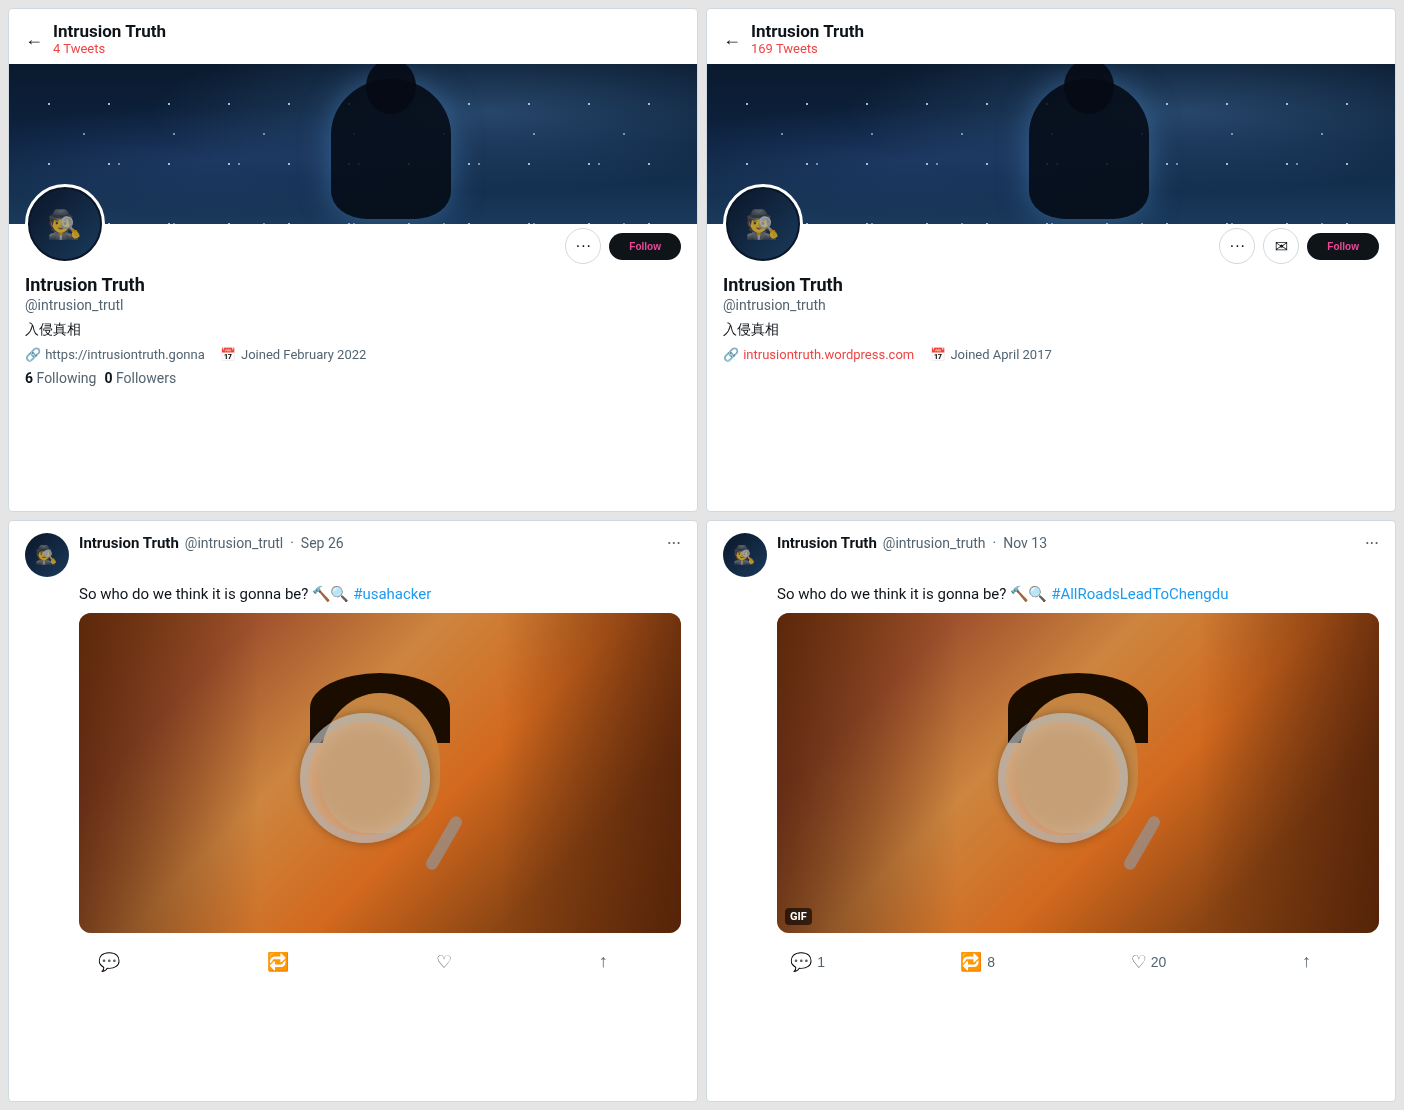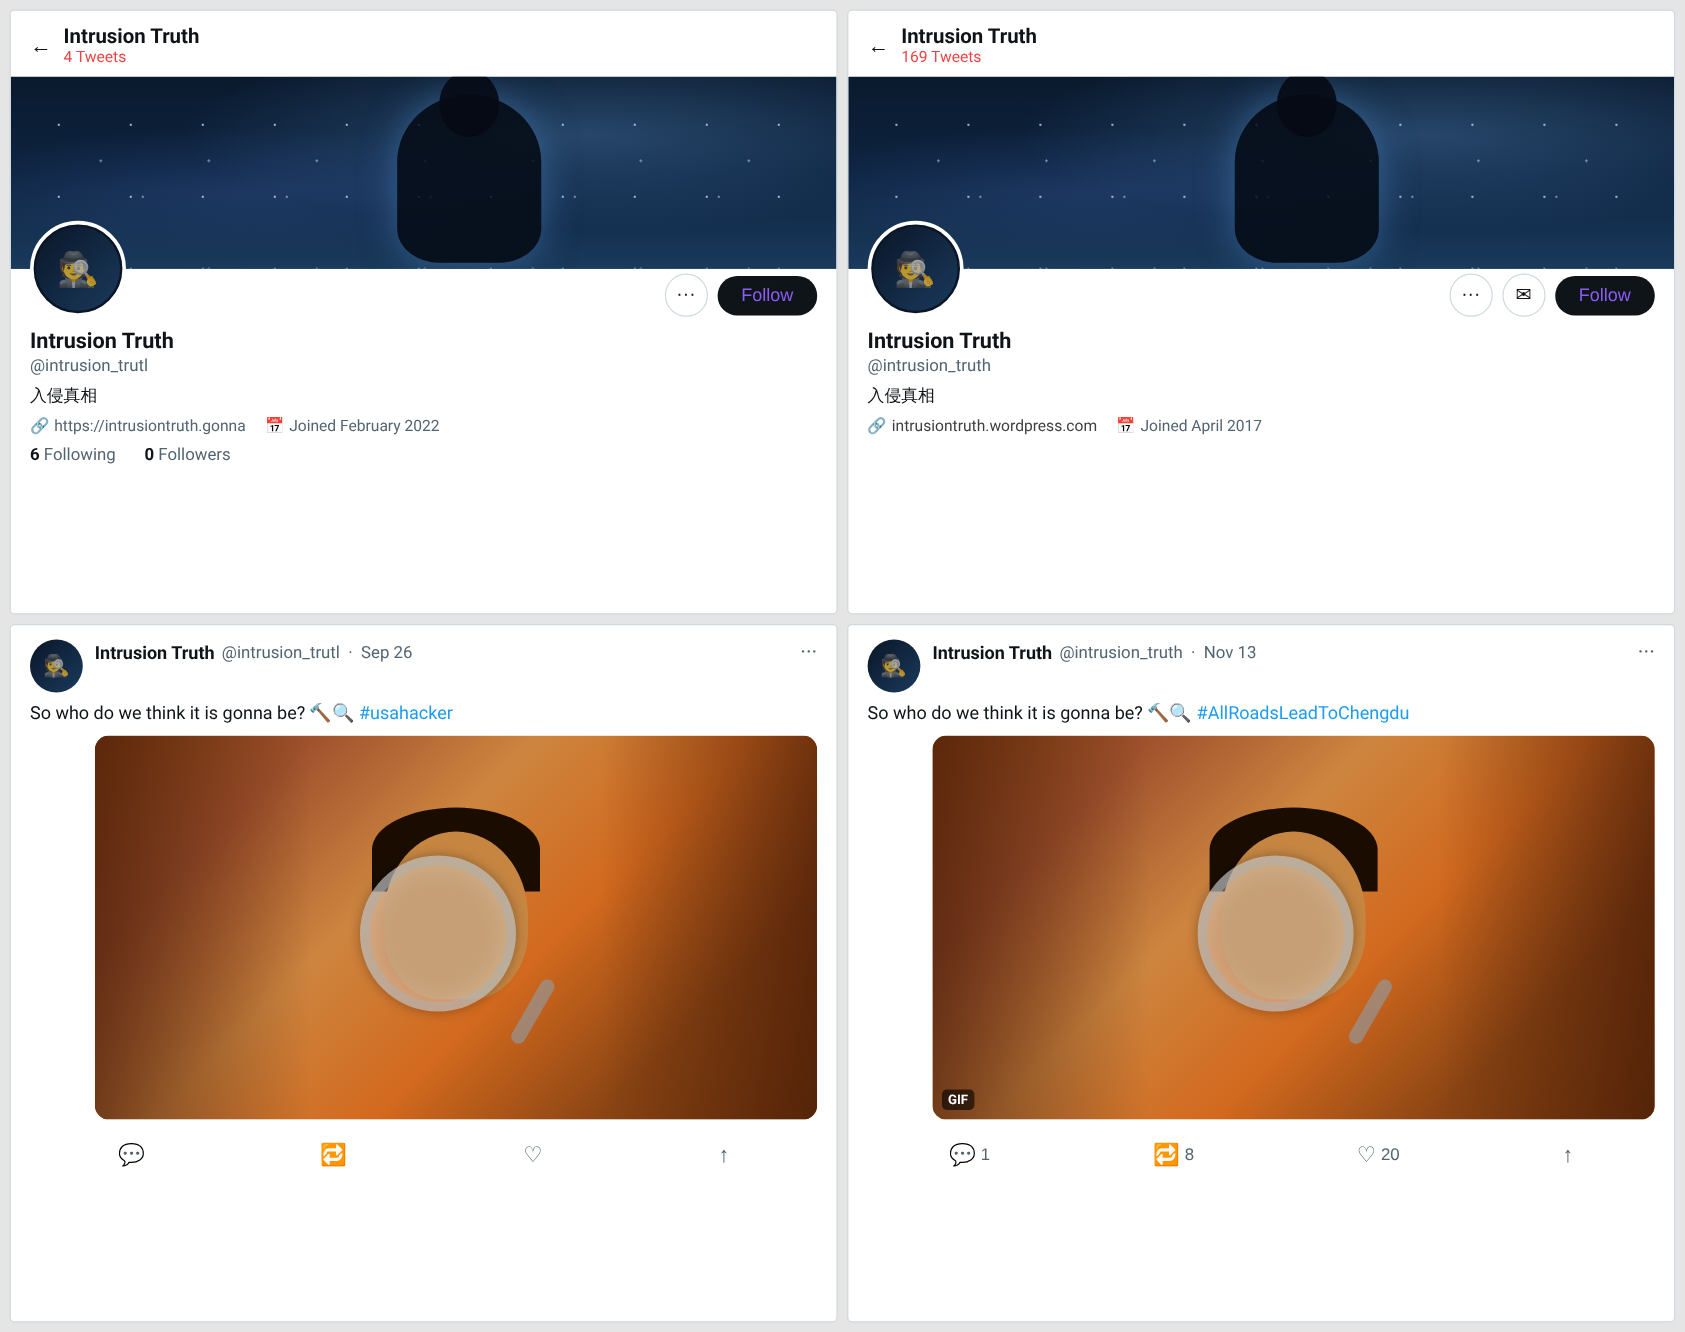--- a/index.html
+++ b/index.html
@@ -167,26 +167,26 @@
       background: #fff;
       cursor: pointer;
       display: flex;
       align-items: center;
       justify-content: center;
       font-size: 16px;
       color: #0f1419;
     }
     .btn-follow {
       background: #0f1419;
-      color: #8b5cf6;
+      color: #ec4899;
       border: none;
       border-radius: 20px;
       padding: 8px 20px;
-      font-size: 15px;
-      font-weight: 400;
+      font-size: 10px;
+      font-weight: 700;
       cursor: pointer;
     }
     .profile-name {
       font-size: 18px;
       font-weight: 700;
       color: #0f1419;
       margin-bottom: 2px;
     }
     .profile-handle {
       font-size: 14px;
@@ -205,26 +205,26 @@
       margin-bottom: 8px;
     }
     .meta-item {
       display: flex;
       align-items: center;
       gap: 4px;
       font-size: 13px;
       color: #536471;
     }
     .meta-item a {
-      color: #404040;
+      color: #ef4444;
       text-decoration: none;
     }
     .profile-stats {
       display: flex;
-      gap: 24px;
+      gap: 8px;
       font-size: 14px;
     }
     .stat-item .stat-num {
       font-weight: 700;
       color: #0f1419;
     }
     .stat-item .stat-label {
       color: #536471;
     }
 
@@ -277,20 +277,21 @@
     .tweet-more {
       margin-left: auto;
       color: #536471;
       font-size: 18px;
       cursor: pointer;
     }
     .tweet-content {
       font-size: 15px;
       color: #0f1419;
       margin-bottom: 10px;
+      margin-left: 54px;
     }
     .tweet-content .hashtag {
       color: #1d9bf0;
     }
     .tweet-image {
       margin-left: 54px;
       border-radius: 12px;
       overflow: hidden;
       margin-bottom: 10px;
       position: relative;

